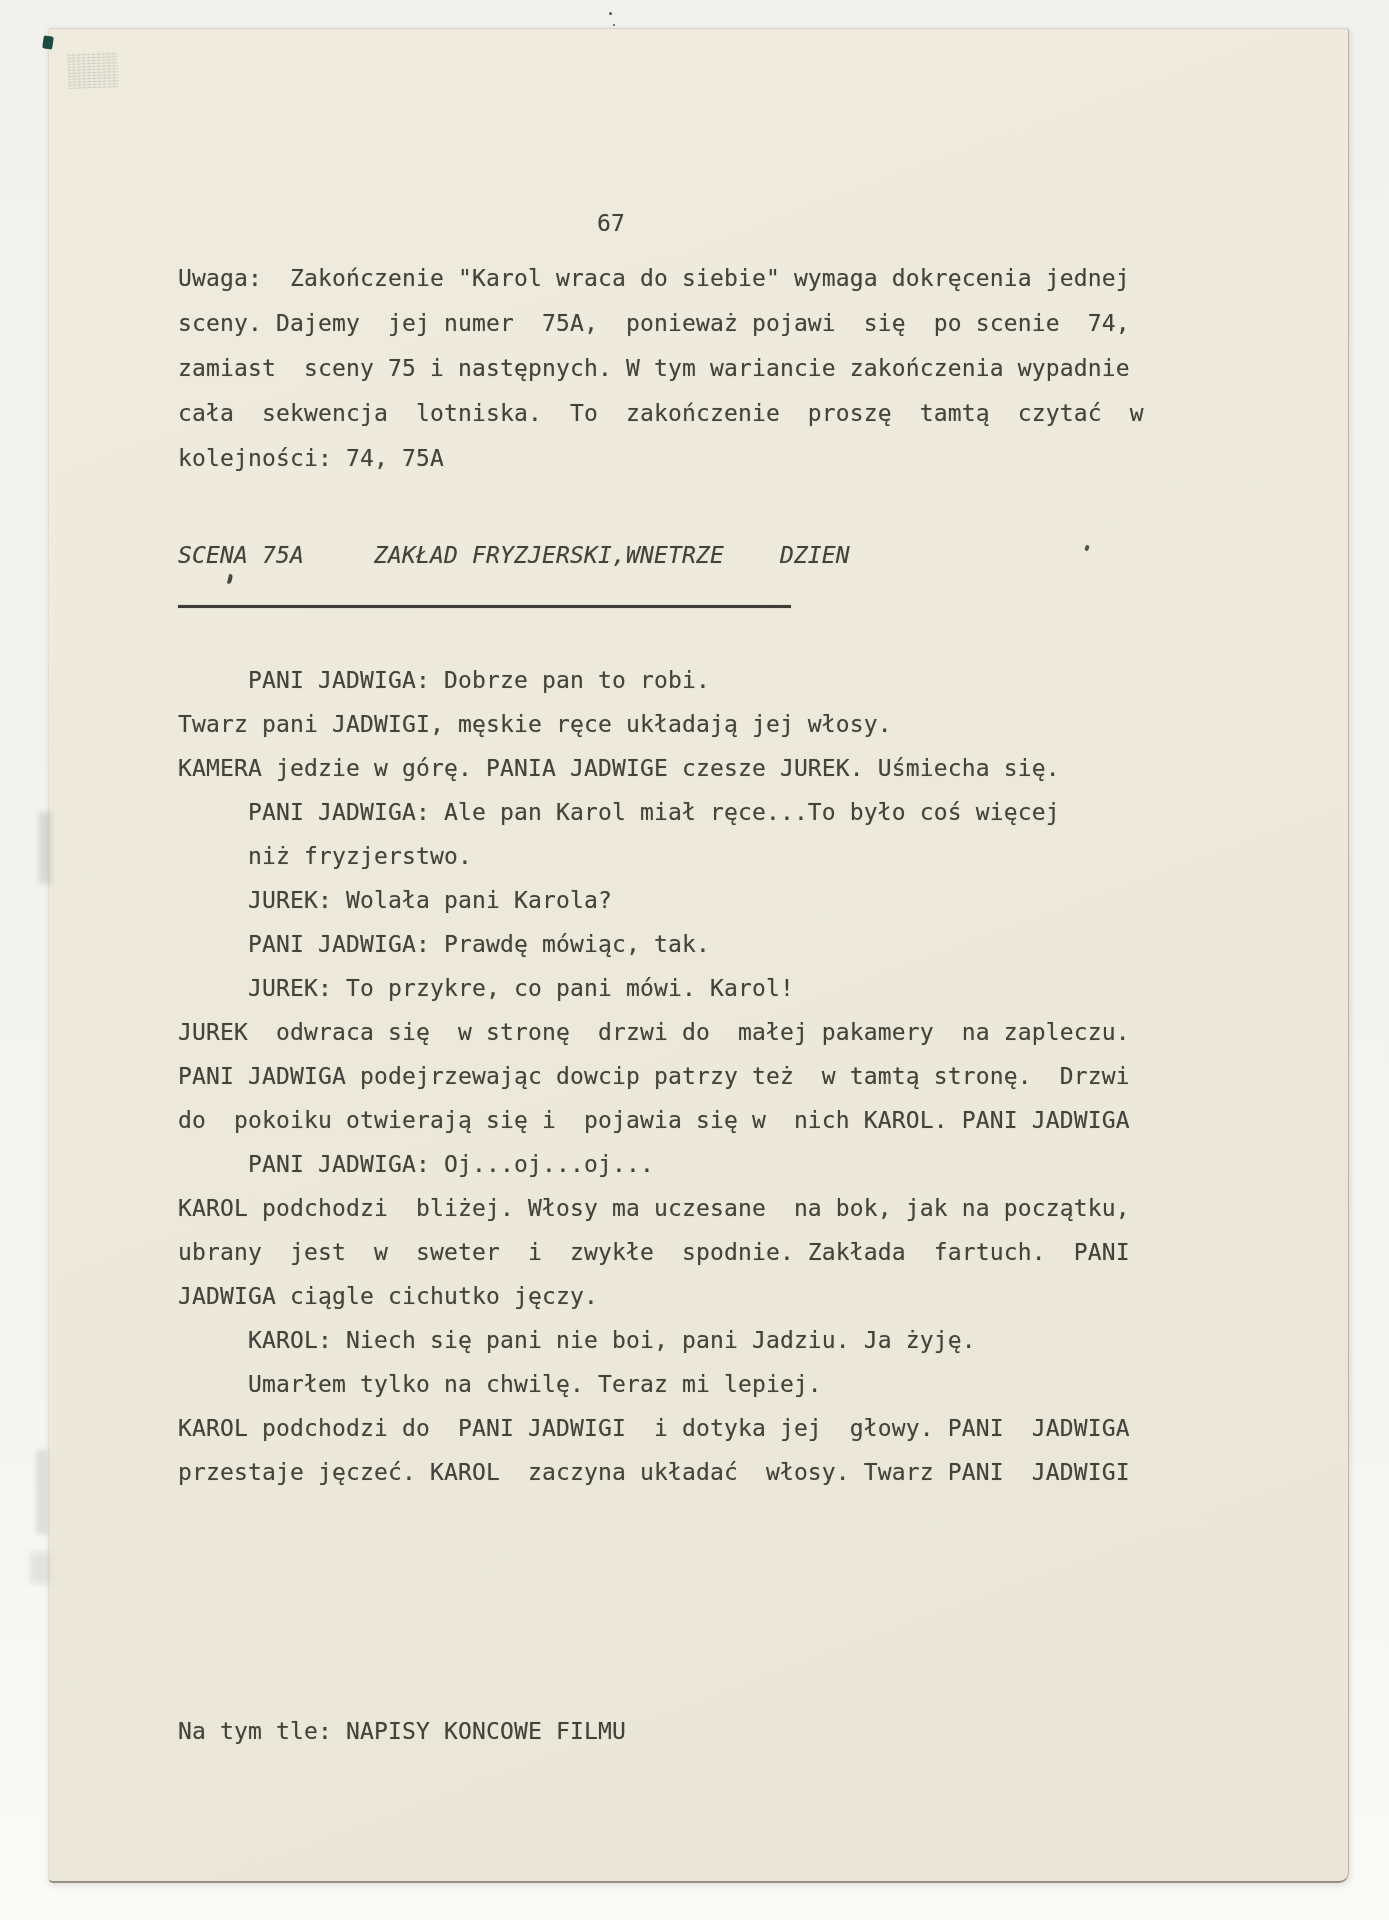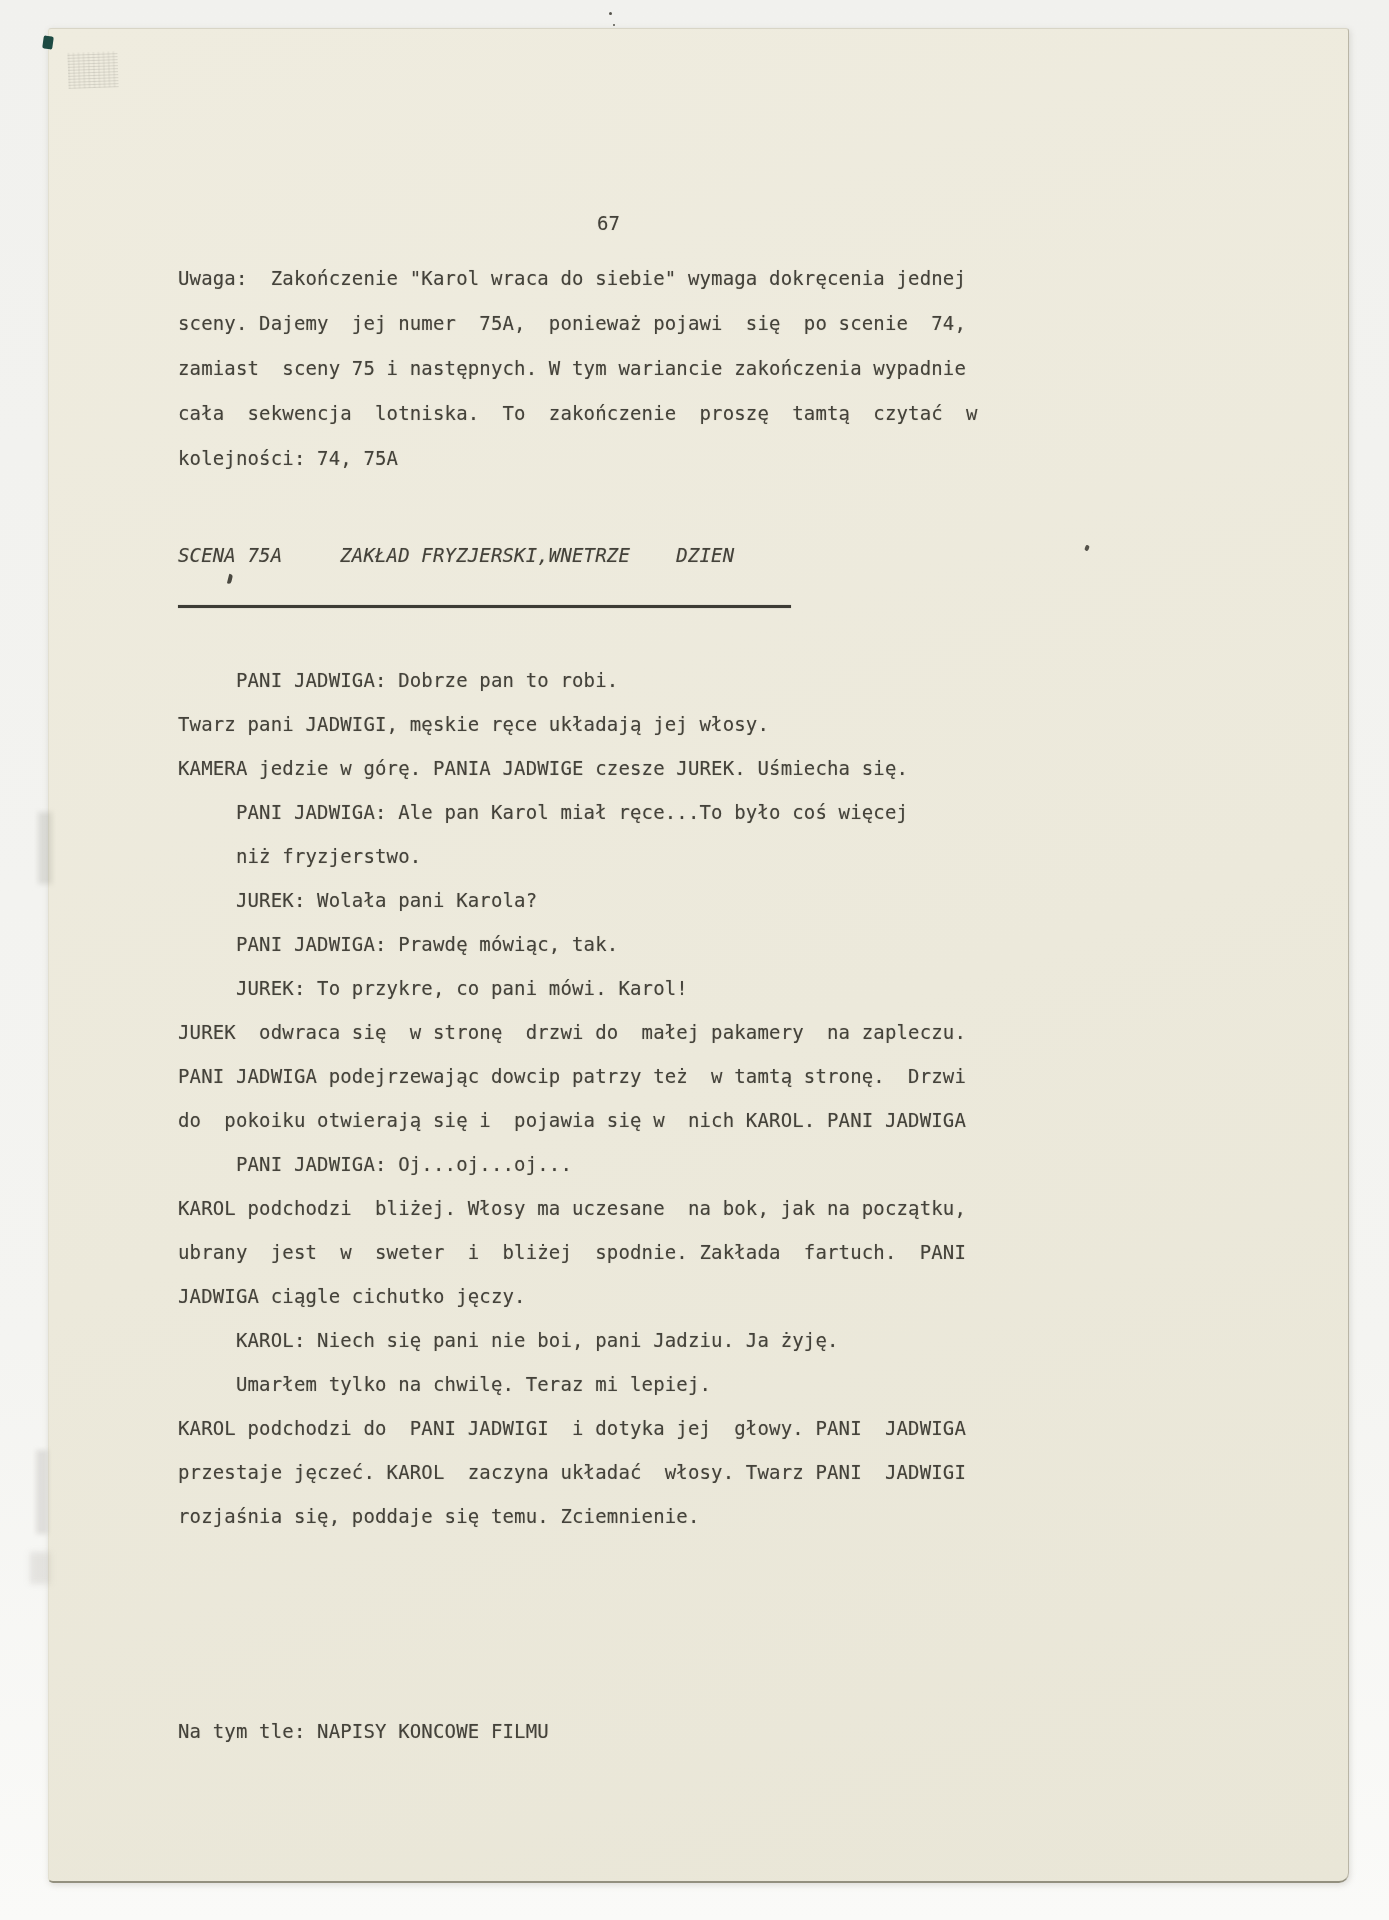--- a/index.html
+++ b/index.html
@@ -19,21 +19,21 @@
     background: linear-gradient(160deg, #efecdf 0%, #ece9db 55%, #e9e6d7 100%);
     border-top: 1px solid #d8d5c6;
     border-left: 1px solid #e2dfd0;
     border-right: 1px solid #b9b5a6;
     border-bottom: 2px solid #93907f;
     border-radius: 3px 3px 10px 5px;
     box-shadow: 1px 2px 6px rgba(120,115,100,0.22);
   }
   .line {
     white-space: pre;
-    font-size: 19px;
+    font-size: 23px;
     letter-spacing: 0.15px;
     text-shadow: 0 0 1px rgba(68,66,58,0.35);
   }
   .pageno { position: absolute; left: 597px; top: 208px; line-height: 30px; }
   .note { position: absolute; left: 178px; top: 256px; }
   .note .line { line-height: 45px; }
   .scene-heading { position: absolute; left: 178px; top: 534px; line-height: 42px; font-style: italic; }
   .tick {
     position: absolute; left: 228px; top: 574px;
     width: 4px; height: 10px;
@@ -112,24 +112,23 @@
     <div class="line">     PANI JADWIGA: Ale pan Karol miał ręce...To było coś więcej</div>
     <div class="line">     niż fryzjerstwo.</div>
     <div class="line">     JUREK: Wolała pani Karola?</div>
     <div class="line">     PANI JADWIGA: Prawdę mówiąc, tak.</div>
     <div class="line">     JUREK: To przykre, co pani mówi. Karol!</div>
     <div class="line">JUREK  odwraca się  w stronę  drzwi do  małej pakamery  na zapleczu.</div>
     <div class="line">PANI JADWIGA podejrzewając dowcip patrzy też  w tamtą stronę.  Drzwi</div>
     <div class="line">do  pokoiku otwierają się i  pojawia się w  nich KAROL. PANI JADWIGA</div>
     <div class="line">     PANI JADWIGA: Oj...oj...oj...</div>
     <div class="line">KAROL podchodzi  bliżej. Włosy ma uczesane  na bok, jak na początku,</div>
-    <div class="line">ubrany  jest  w  sweter  i  bliżej  spodnie. Zakłada  fartuch.  PANI</div>
+    <div class="line">ubrany  jest  w  sweter  i  zwykłe  spodnie. Zakłada  fartuch.  PANI</div>
     <div class="line">JADWIGA ciągle cichutko jęczy.</div>
     <div class="line">     KAROL: Niech się pani nie boi, pani Jadziu. Ja żyję.</div>
     <div class="line">     Umarłem tylko na chwilę. Teraz mi lepiej.</div>
     <div class="line">KAROL podchodzi do  PANI JADWIGI  i dotyka jej  głowy. PANI  JADWIGA</div>
     <div class="line">przestaje jęczeć. KAROL  zaczyna układać  włosy. Twarz PANI  JADWIGI</div>
-    <div class="line">rozjaśnia się, poddaje się temu. Zciemnienie.</div>
   </div>
 
   <div class="footer line">Na tym tle: NAPISY KONCOWE FILMU</div>
 
 </div>
 
 </body></html>

